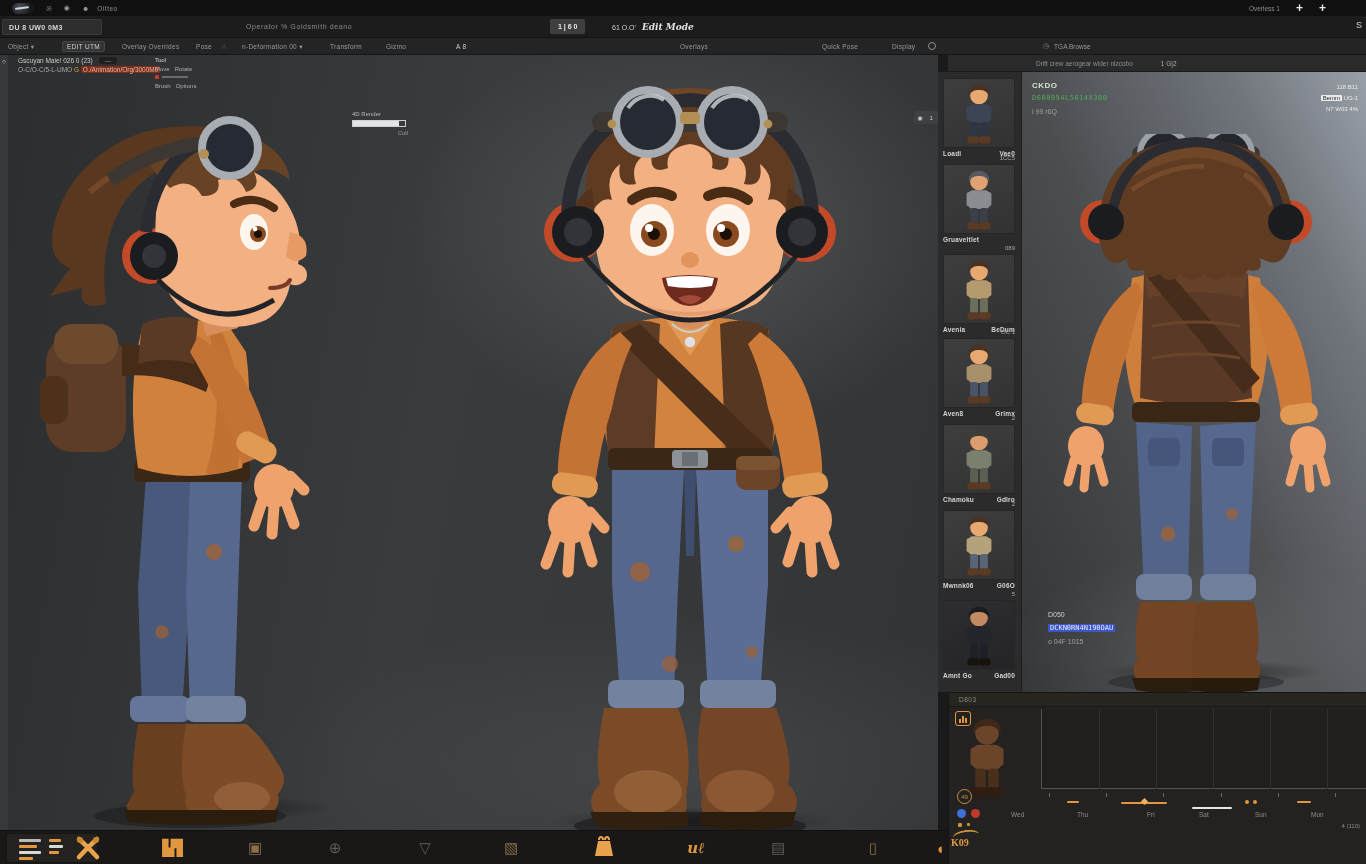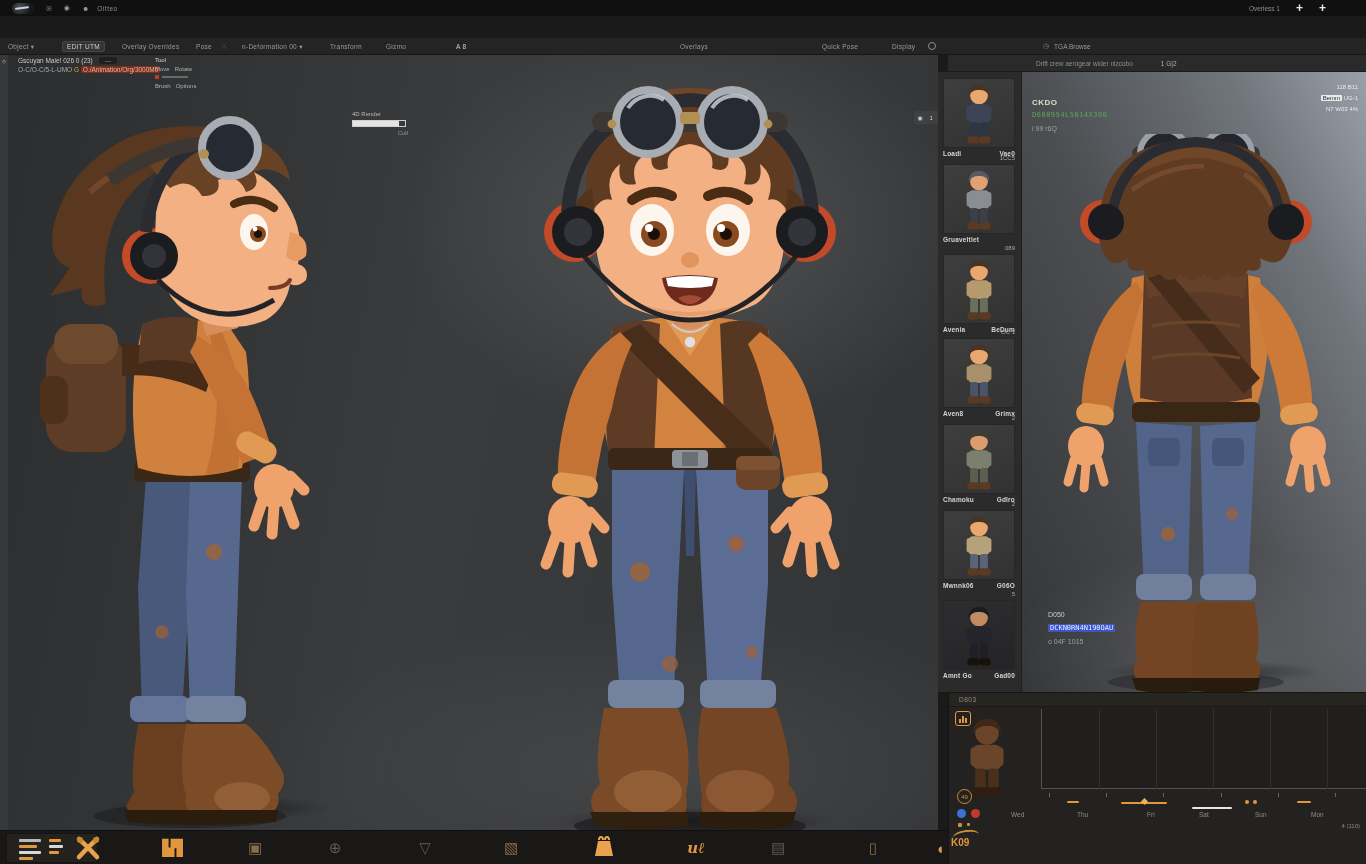--- a/index.html
+++ b/index.html
@@ -115,21 +115,21 @@
   .tl-corner { position:absolute; right:6px; top:130px; font-size:6px; color:#8f8c84; }
   .tl-ico-chart { position:absolute; left:6px; top:18px; width:16px; height:15px; border:1.5px solid #e0973f;
                   border-radius:3px; display:flex; align-items:flex-end; justify-content:center; gap:1px; padding:2px; }
   .tl-ico-chart i { display:block; width:2px; background:#e0973f; }
   .tl-ring { position:absolute; left:8px; top:96px; width:15px; height:15px; border:1.5px solid #c8913c;
              border-radius:50%; color:#c8913c; font-size:6px; display:flex; align-items:center; justify-content:center; }
   .dot { position:absolute; width:9px; height:9px; border-radius:50%; }
   .tl-spark { position:absolute; left:9px; top:130px; display:flex; gap:5px; }
   .tl-spark b { width:4px; height:4px; background:#c8913c; border-radius:1px; display:block; }
   .tl-logo { position:absolute; left:2px; top:144px; color:#e0973f; font-weight:bold; font-size:10px;
-             font-family:Liberation Sans, sans-serif; }
+             font-family:Liberation Serif, serif; }
   .tl-logo:before { content:""; position:absolute; left:2px; top:-7px; width:26px; height:10px;
              border-top:2px solid #c8913c; border-radius:50%; transform:rotate(-8deg); }
   .tl-minichar { position:absolute; left:12px; top:20px; width:52px; height:92px; }
   .sl { position:absolute; height:2px; background:#e0973f; border-radius:1px; }
   .sl.white { background:#e6e6e6; }
   .sl-dia { position:absolute; width:5px; height:5px; background:#f0b25a; transform:rotate(45deg); }
   .sl-dot { position:absolute; width:4px; height:4px; border-radius:50%; background:#e0973f; }
 
   
   .bottombar { position:absolute; left:0; top:830px; width:948px; height:34px; background:#191816;
@@ -171,20 +171,30 @@
     <span class="tb-ico">◉</span>
     <span class="tb-ico">☻</span>
     <span class="tb-txt">Oitteo</span>
     <div class="tb-right">
       <span>Overless 1</span>
       <span class="tb-plus">+</span>
       <span class="tb-plus">+</span>
     </div>
   </div>
 
+  <div class="headerrow">
+    <div class="filebox">DU 8 UW0 0M3</div>
+    <div class="projlabel">Operator % Goldsmith deano</div>
+    <div class="framebadge">1 | 6 0</div>
+    <div class="modewrap">
+      <span>61 O.O'</span>
+      <span class="modelabel">Edit Mode</span>
+    </div>
+    <span class="sync-ico">S</span>
+  </div>
 
   <div class="toolbar">
     <span class="tbi" style="left:8px">Object ▾</span>
     <span class="tbi boxed" style="left:62px">EDIT UTM</span>
     <span class="tbi" style="left:122px">Overlay Overrides</span>
     <span class="tbi" style="left:196px">Pose</span>
     <span class="tbi" style="left:222px">∴</span>
     <span class="tbi" style="left:242px">n-Deformation 00 ▾</span>
     <span class="tbi" style="left:330px">Transform</span>
     <span class="tbi" style="left:386px">Gizmo</span>
@@ -458,21 +468,21 @@
         </div>
       <div class="cap">
           <span>Amnt Go</span>
           <span>Gad00</span>
         </div>
     </div>
   </div>
 
   <div class="viewport-right">
 
-    <div class="insp" style="left:10px; top:24px">
+    <div class="insp" style="left:10px; top:7px">
       <div class="nm">CKDO</div>
       <div class="hash">D600994L5614X300</div>
       <div class="sub">i 99 r6Q</div>
     </div>
 
     <div class="stats">
       <div>118 B11</div>
       <div><span class="chip">Bemm</span>
            <span>UG-1</span></div>
       <div>N7 W03 4%</div>

